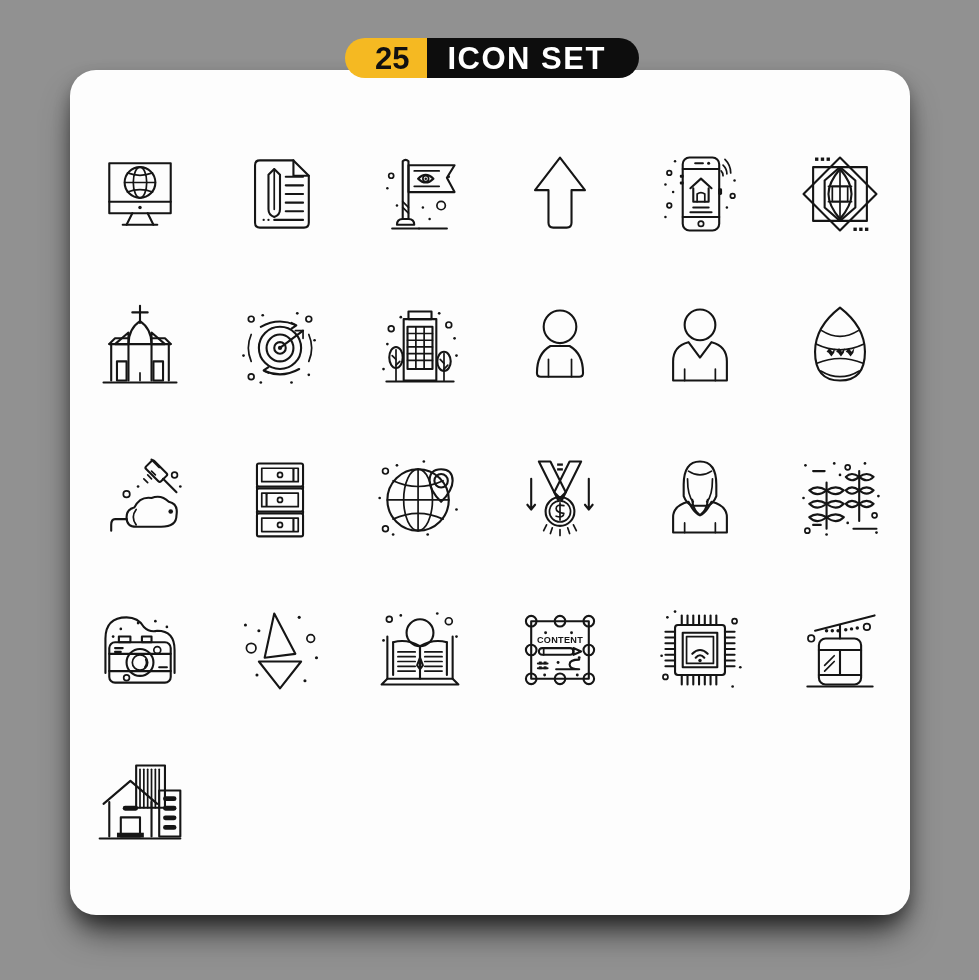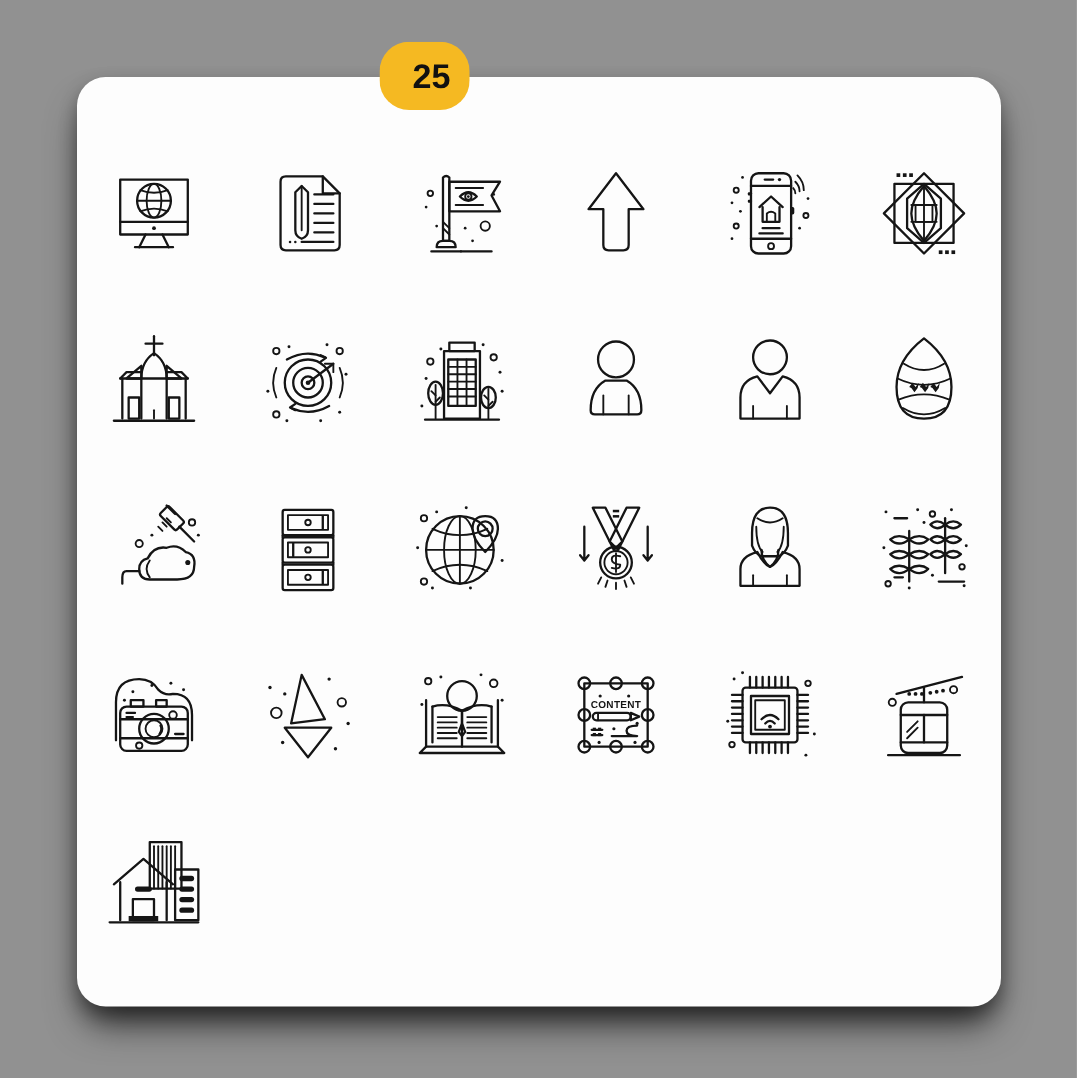--- a/index.html
+++ b/index.html
@@ -26,21 +26,21 @@
     border-radius: 26px;
     box-shadow: 0 22px 34px -8px rgba(0,0,0,0.72),
                 0 8px 16px rgba(0,0,0,0.30);
   }
 
   
   #badge {
     position: absolute;
     left: 345px;
     top: 38px;
-    height: 62px;
+    height: 40px;
     display: flex;
     align-items: stretch;
     border-radius: 27px;
     overflow: hidden;
     z-index: 5;
   }
   #badge-count {
     background: #F5B922;
     color: #111111;
     font-size: 31px;
@@ -115,20 +115,21 @@
     letter-spacing: 0.3px;
   }
 </style>
 </head>
 <body>
 
 <div id="card"></div>
 
 <div id="badge">
   <div id="badge-count">25</div>
+  <div id="badge-title">ICON SET</div>
 </div>
 
 <div id="grid">
 
   <div class="cell">
     <svg viewBox="0 0 100 100">
       <rect class="ln" x="18" y="18" width="64" height="52"></rect>
       <line class="ln" x1="18" y1="58" x2="82" y2="58"></line>
       <circle class="fl" cx="50" cy="64" r="1.8"></circle>
       <path class="ln" d="M42 70 L36 82 M58 70 L64 82"></path>

